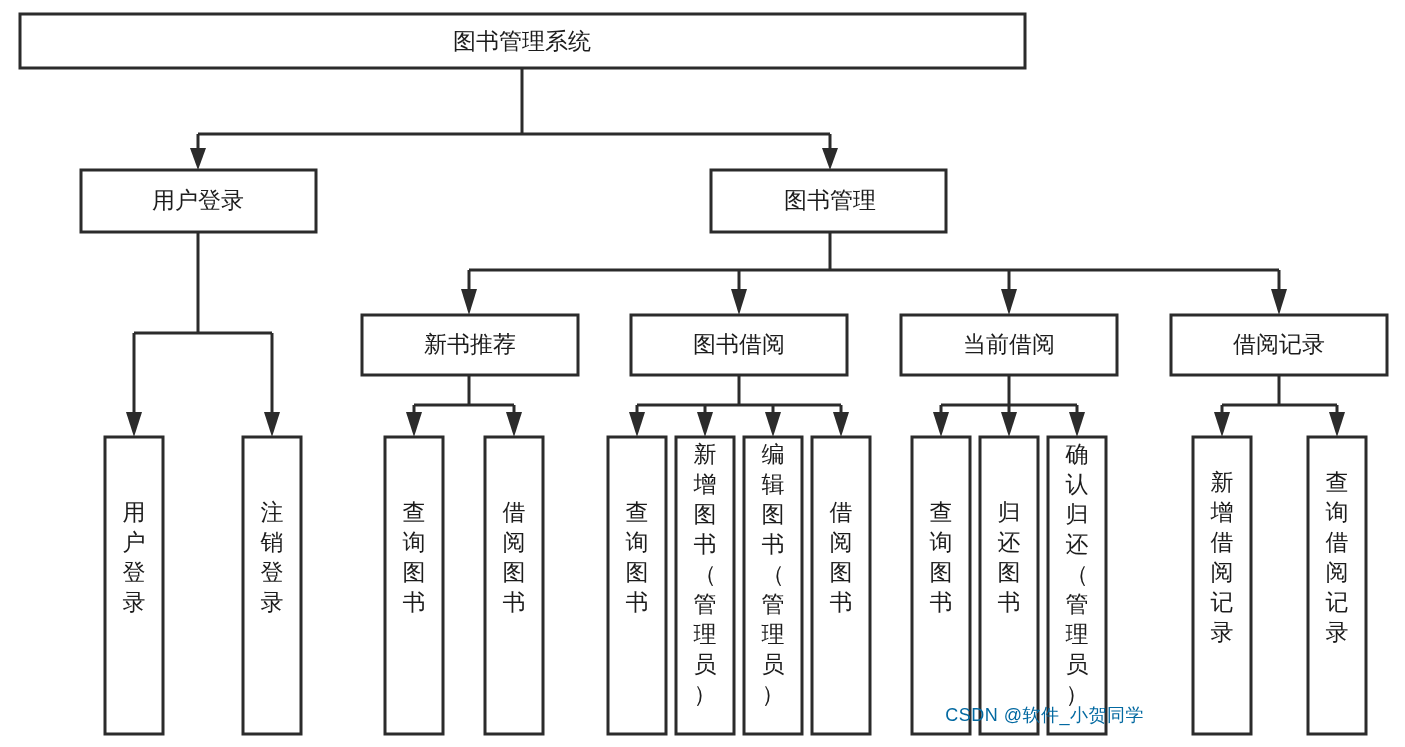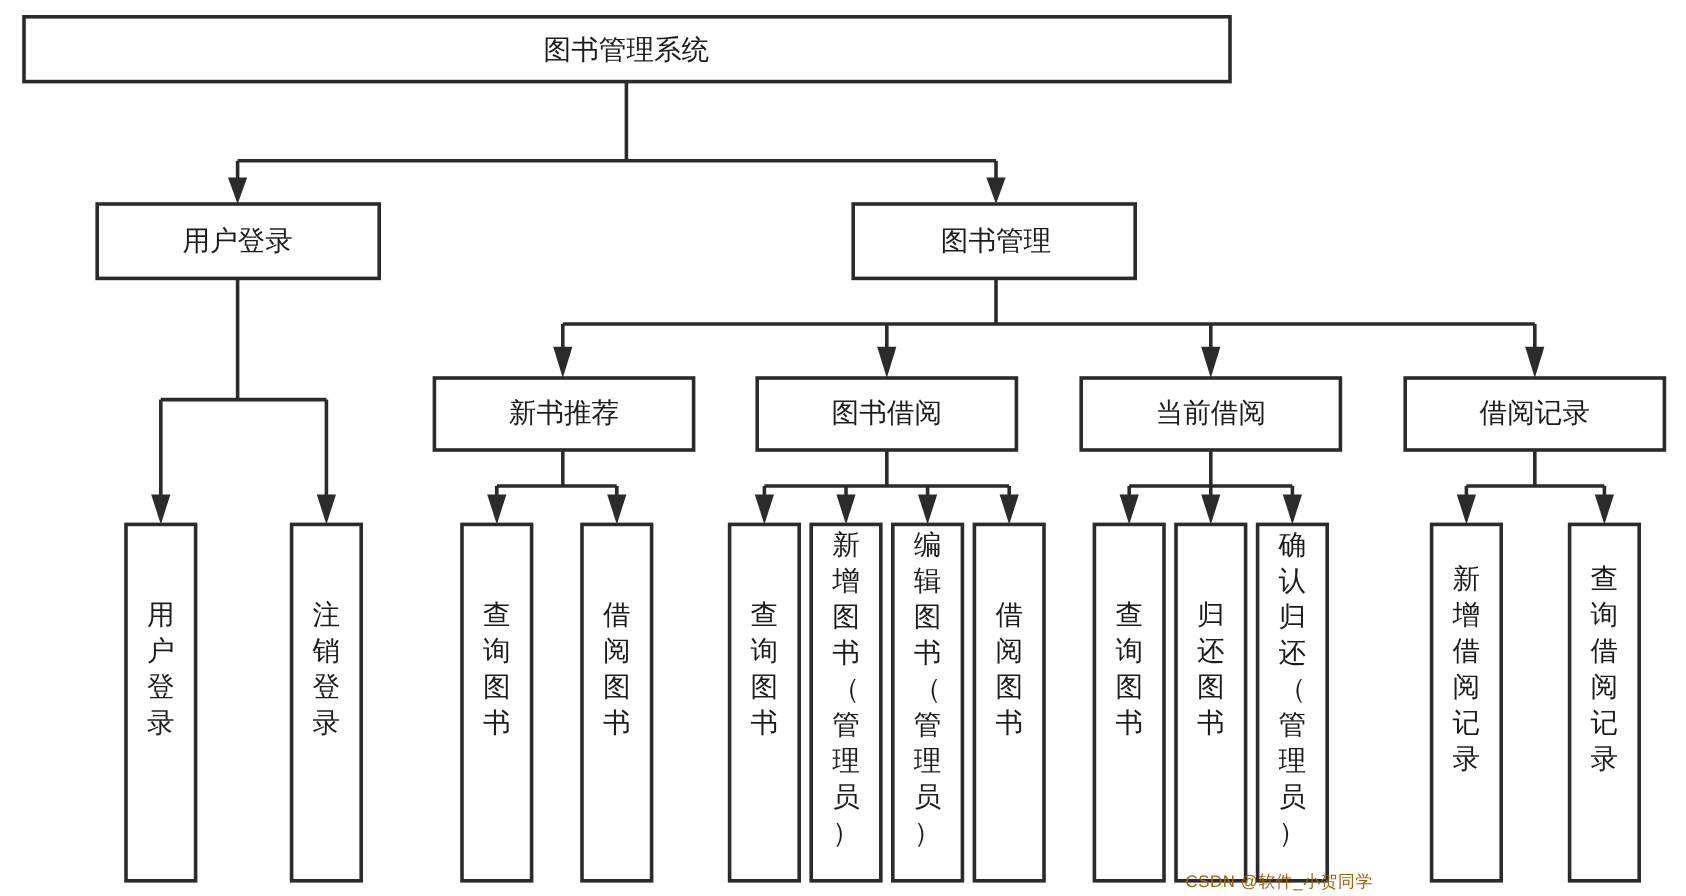--- a/index.html
+++ b/index.html
@@ -51,24 +51,24 @@
   }
   .node-label-v {
     font-family: "Liberation Sans", "DejaVu Sans", sans-serif;
     font-size: 23px;
     fill: #1c1c1c;
     text-anchor: middle;
   }
   .watermark {
     position: absolute;
     right: 10px;
-    bottom: 3px;
-    font-family: "Liberation Sans", "DejaVu Sans", sans-serif;
-    font-size: 14px;
-    color: #a16207;
+    bottom: 20px;
+    font-family: "Liberation Sans", "DejaVu Sans", sans-serif;
+    font-size: 18px;
+    color: #0369a1;
     white-space: nowrap;
     letter-spacing: 0.5px;
     pointer-events: none;
   }
 </style>
 </head>
 <body>
 
 <div id="diagram-root">
 

